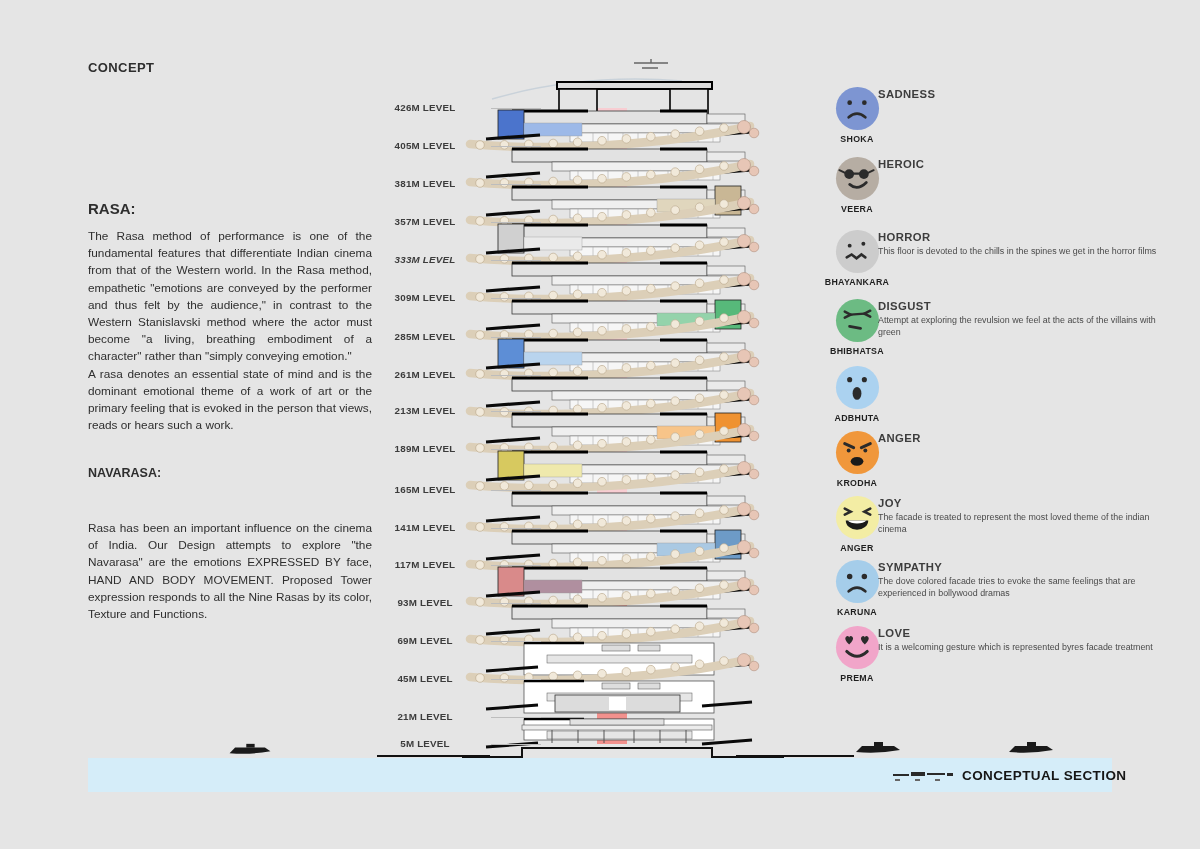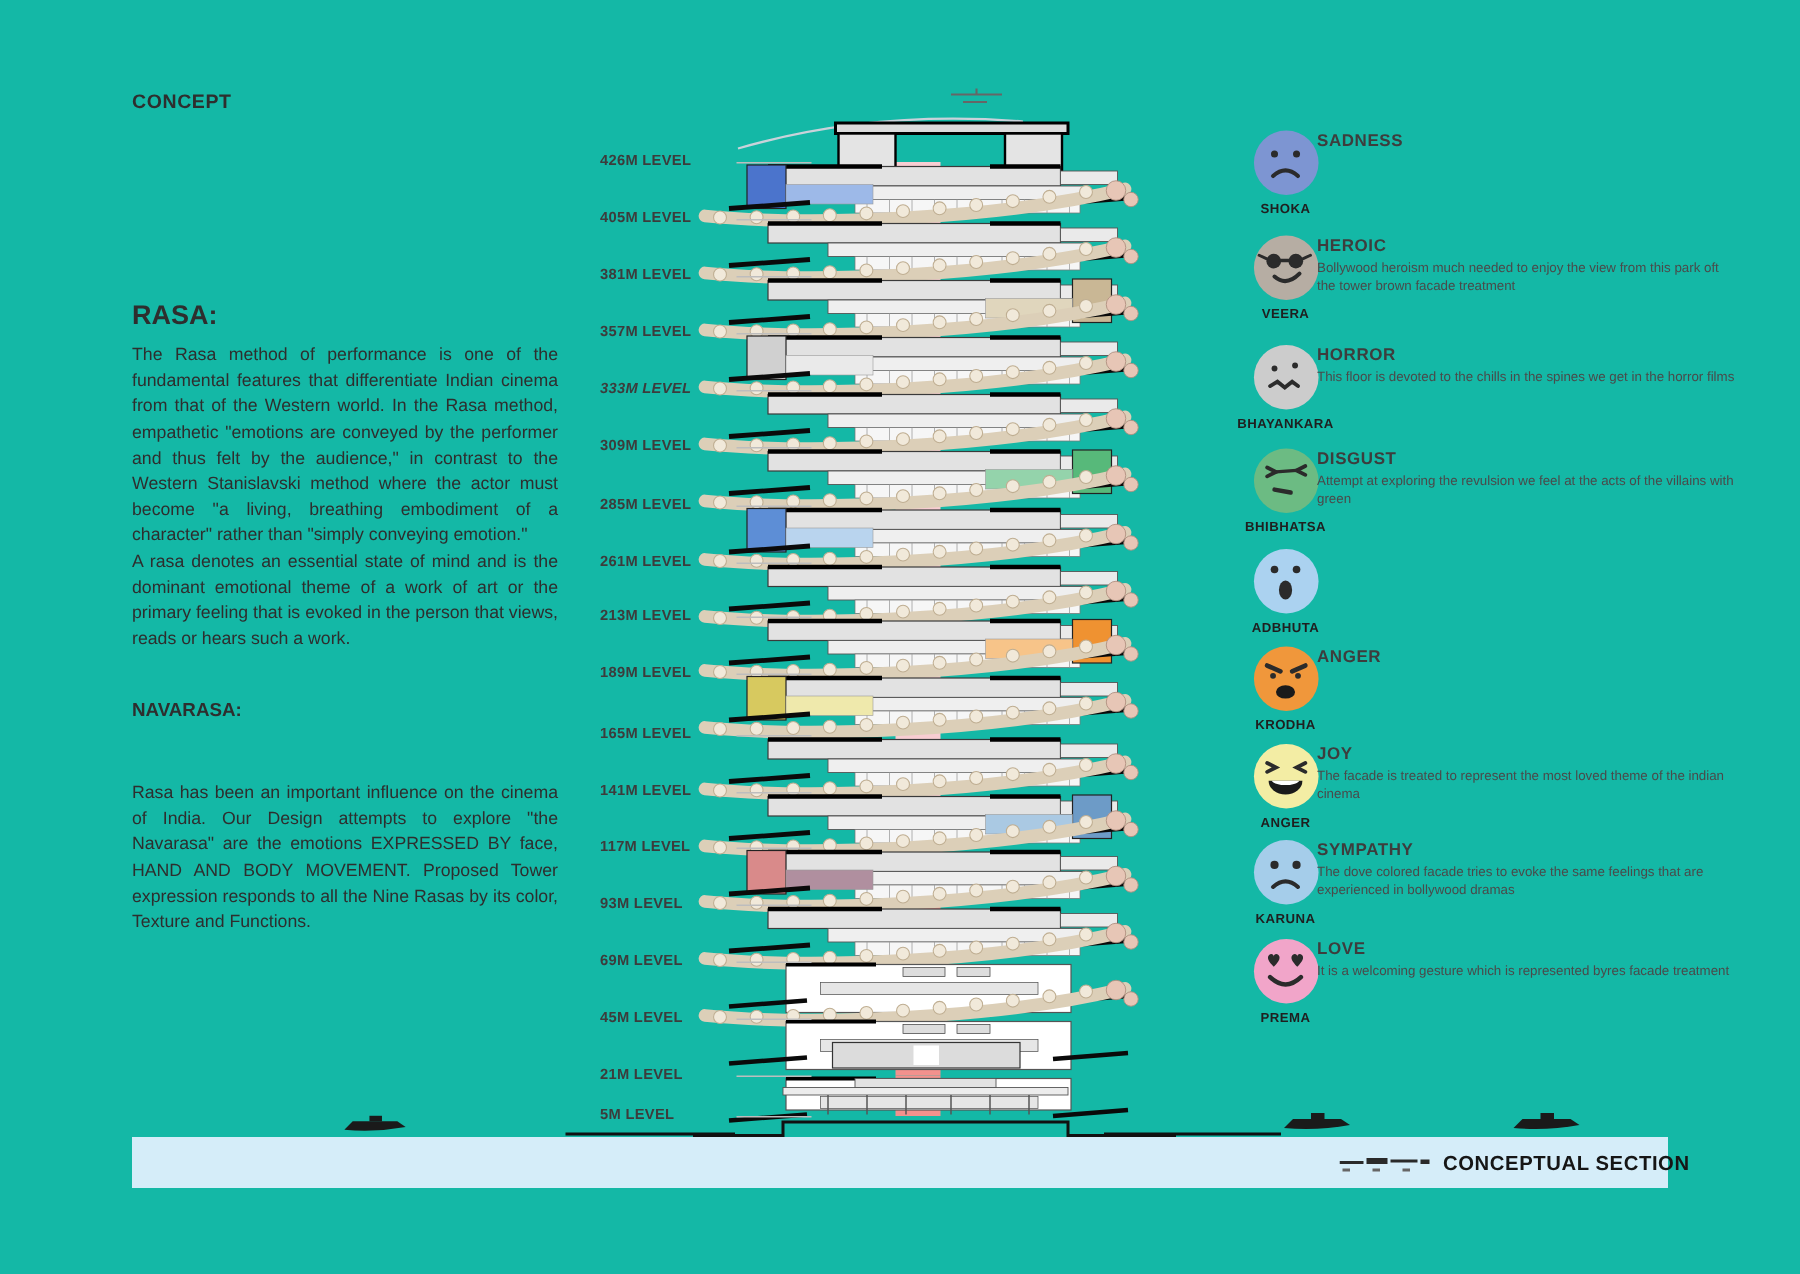--- a/index.html
+++ b/index.html
@@ -1,25 +1,25 @@
 <!DOCTYPE html>
 <html><head>
 <meta charset="utf-8">
 <style>
   html,body{margin:0;padding:0;background:#fff;}
-  .canvas{position:relative;width:1200px;height:849px;background:#14b8a6;overflow:hidden;
+  .canvas{position:relative;width:1200px;height:849px;background:#e5e5e5;overflow:hidden;
           font-family:"Liberation Sans",sans-serif;color:#2e2e2e;}
   .h1{position:absolute;left:88px;top:60px;font-size:13px;font-weight:bold;letter-spacing:.4px;}
-  .rasa-h{position:absolute;left:88px;top:200px;font-size:18px;font-weight:bold;}
+  .rasa-h{position:absolute;left:88px;top:200px;font-size:15px;font-weight:bold;}
   .rasa-t{position:absolute;left:88px;top:228px;width:284px;font-size:11.8px;line-height:17.2px;
           text-align:justify;white-space:pre-line;}
   .nav-h{position:absolute;left:88px;top:466px;font-size:12.5px;font-weight:bold;}
   .nav-t{position:absolute;left:88px;top:504px;width:284px;font-size:11.8px;line-height:17.2px;text-align:justify;margin-top:16px;}
   #levels-layer,#emotions-list{position:absolute;left:0;top:0;width:0;height:0;}
-  .lvl{position:absolute;left:400px;width:100px;text-align:left;font-size:9.8px;font-weight:bold;
+  .lvl{position:absolute;left:375px;width:100px;text-align:center;font-size:9.8px;font-weight:bold;
        color:#3c3c3c;letter-spacing:.2px;}
   .lvl-line{position:absolute;left:491px;width:50px;height:1px;background:#bdbdbd;}
   #tower-svg{position:absolute;left:452px;top:55px;width:340px;height:712px;}
   .emotion{position:absolute;left:818px;width:360px;height:66px;}
   .face{position:absolute;left:16px;top:0;width:47px;height:47px;}
   .sanskrit{position:absolute;left:-21px;top:49px;width:120px;text-align:center;font-size:8.8px;
             font-weight:bold;color:#1f1f1f;letter-spacing:.3px;}
   .etext{position:absolute;left:60px;top:3px;width:282px;}
   .etitle{font-size:11.3px;font-weight:bold;color:#3d3d3d;letter-spacing:.4px;margin-bottom:3px;}
   .edesc{font-size:8.9px;line-height:11.5px;color:#4a4a4a;}
@@ -678,21 +678,20 @@
           <circle cx="15.5" cy="19.5" r="5" fill="#2b2b2b"></circle>
           <circle cx="30.5" cy="19.5" r="5" fill="#2b2b2b"></circle>
           <line x1="20" y1="19" x2="26" y2="19" stroke="#2b2b2b" stroke-width="2.4" stroke-linecap="round"></line>
           <line x1="10.8" y1="18" x2="5.5" y2="15.5" stroke="#2b2b2b" stroke-width="2" stroke-linecap="round"></line>
           <line x1="35.2" y1="18" x2="40.5" y2="15.5" stroke="#2b2b2b" stroke-width="2" stroke-linecap="round"></line>
           <path d="M16 30 Q24 37 33 28" stroke="#2b2b2b" stroke-width="2.8" fill="none" stroke-linecap="round"></path>
         </svg>
         <div class="sanskrit">VEERA</div>
         <div class="etext">
           <div class="etitle">HEROIC</div>
-          <div class="edesc">Bollywood heroism much needed to enjoy the view from this park oft the tower brown facade treatment</div>
         </div>
       </div>
       <div class="emotion" style="top: 228px;">
         <svg viewBox="0 0 48 48" class="face">
           <circle cx="24" cy="24" r="22" fill="#cccccc"></circle>
           <circle cx="16" cy="18" r="2" fill="#2b2b2b"></circle>
           <circle cx="30" cy="16" r="2" fill="#2b2b2b"></circle>
           <path d="M13 30 L18 27 L23 31 L28 27 L32 30" stroke="#2b2b2b" stroke-width="2.6" fill="none" stroke-linecap="round"></path>
         </svg>
         <div class="sanskrit">BHAYANKARA</div>

